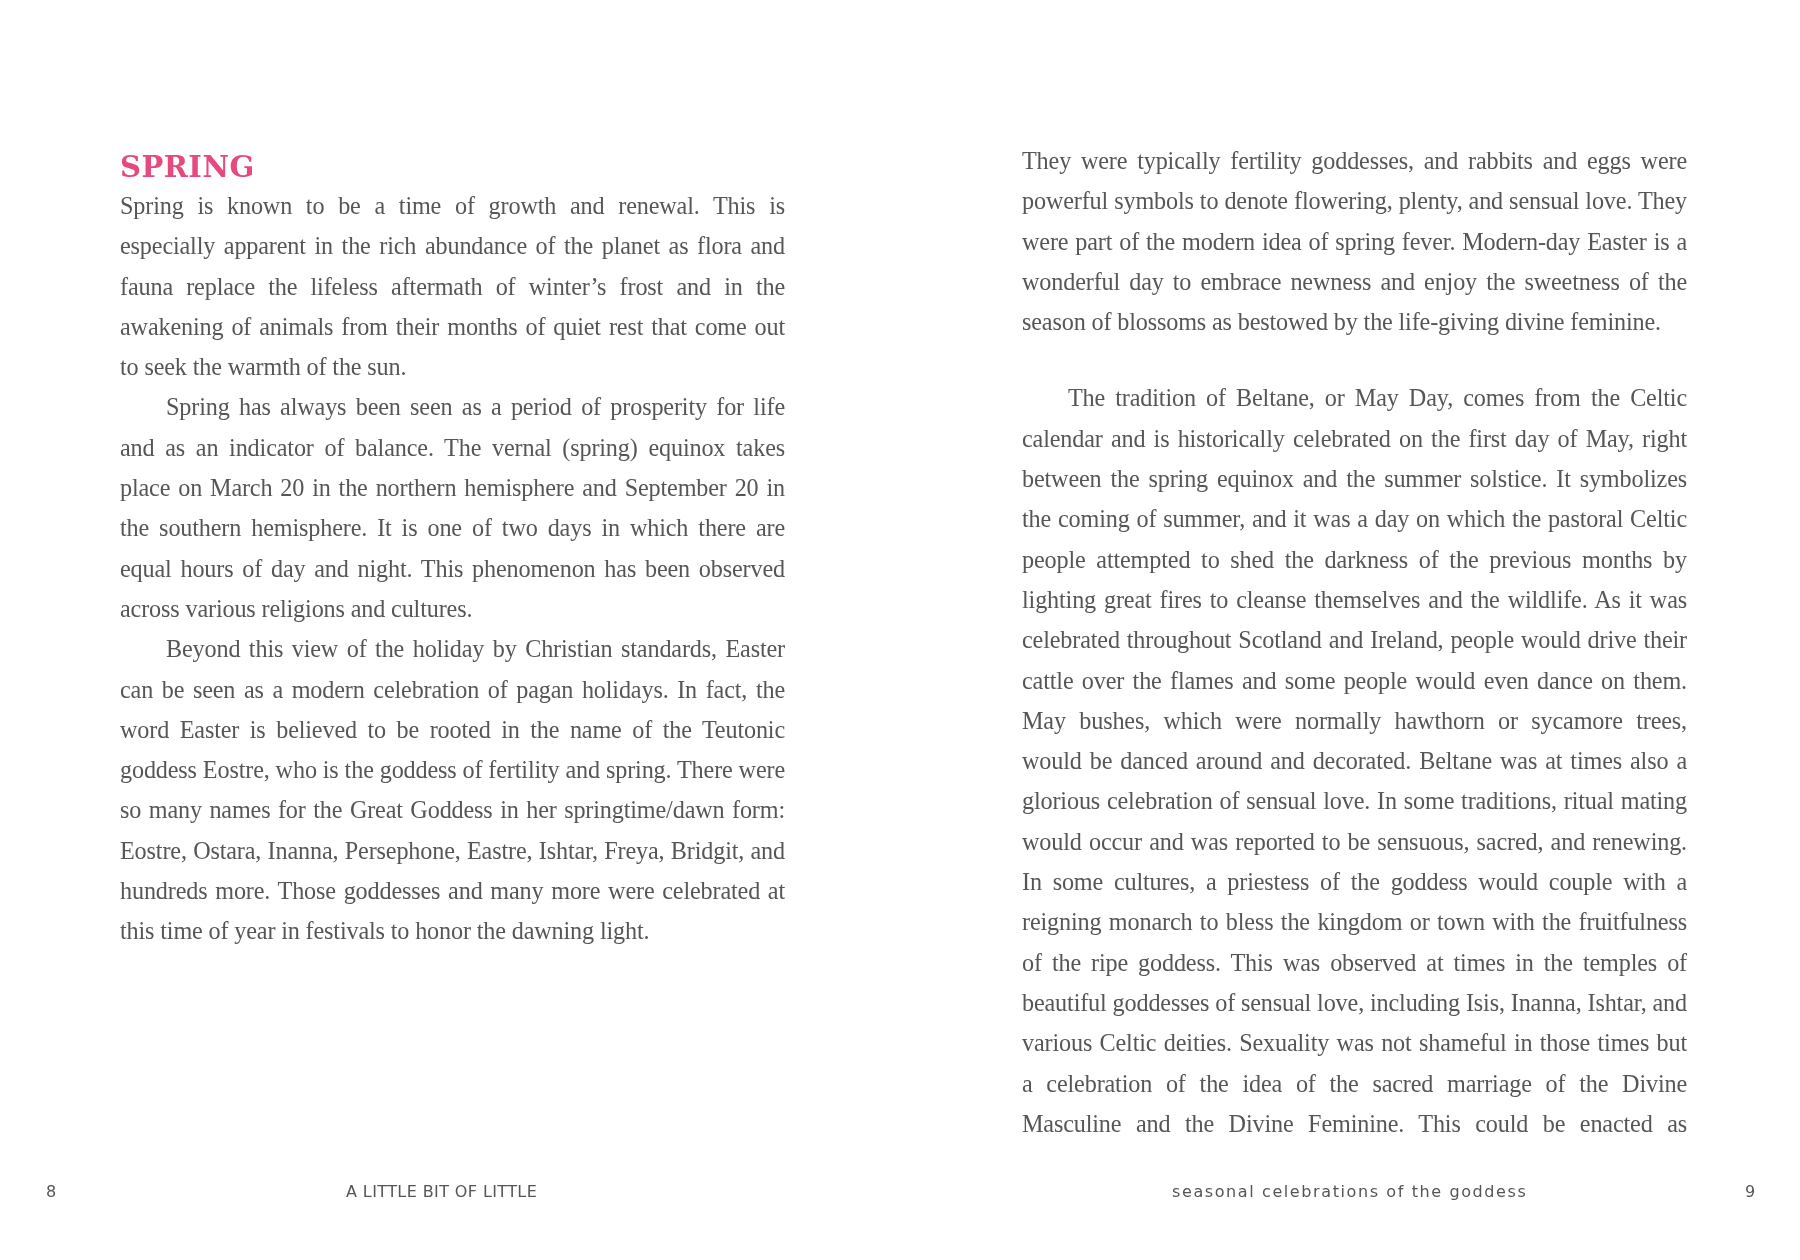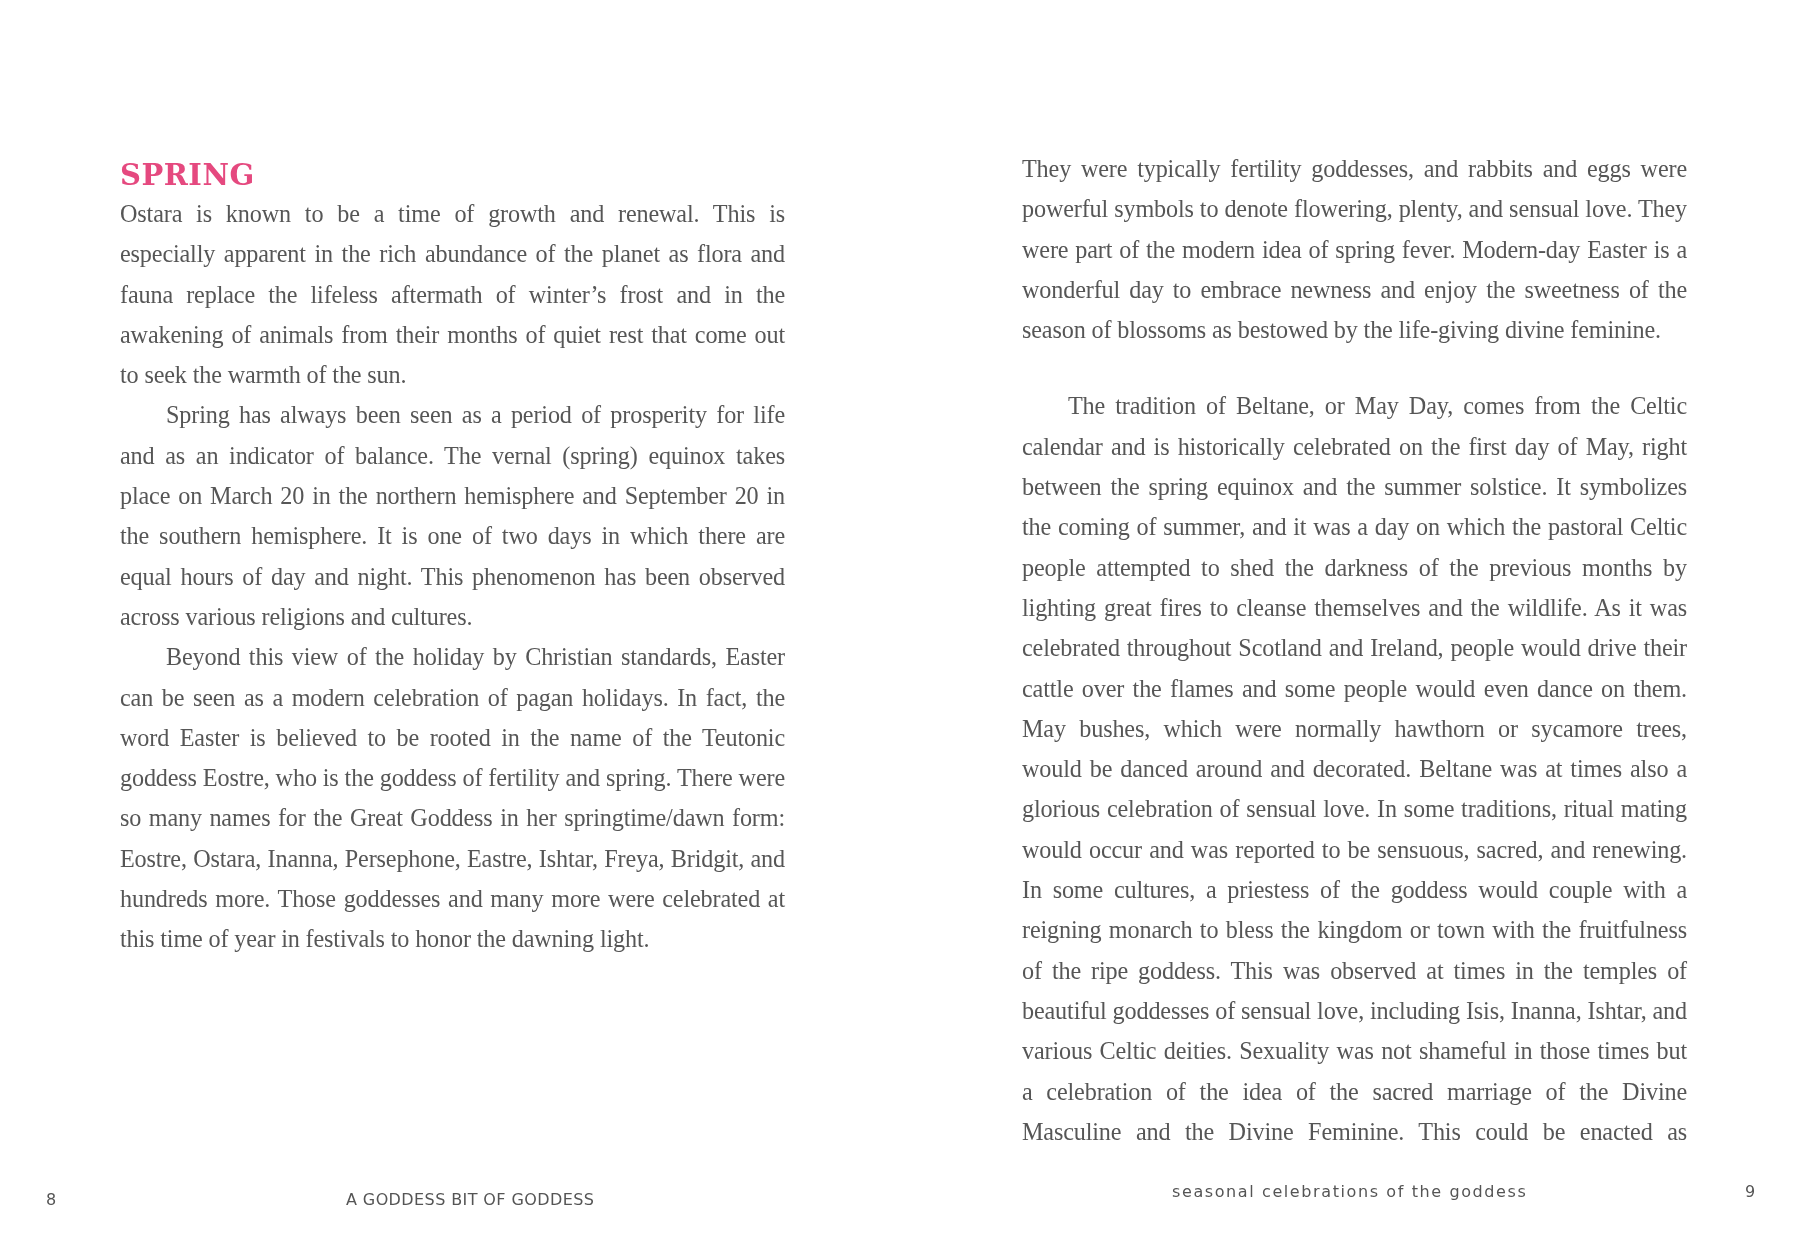--- a/index.html
+++ b/index.html
@@ -1,17 +1,17 @@
 <!DOCTYPE html>
 <html><head>
 <meta charset="utf-8">
 <style>
   html, body { margin: 0; padding: 0; background: #ffffff; }
   body { width: 1800px; height: 1260px; position: relative; overflow: hidden; }
-  .page { position: absolute; top: 8px; height: 1104px; width: 900px; }
+  .page { position: absolute; top: 0; height: 1104px; width: 900px; }
   .page-left { left: 0; }
   .page-right { left: 900px; }
   .col {
     position: absolute;
     width: 665px;
     font-family: "Liberation Serif", "DejaVu Serif", serif;
     font-size: 24.2px;
     line-height: 40.3px;
     color: #565656;
     text-align: justify;
@@ -44,26 +44,26 @@
   .folio-right { left: 1745px; }
   .running-left { left: 346px; letter-spacing: 0.4px; font-size: 16px; }
   .running-right { left: 1172px; letter-spacing: 1.6px; font-size: 16px; }
 </style>
 </head>
 <body>
 
 <div class="page page-left">
   <div class="col col-left">
     <h2 class="heading">SPRING</h2>
-    <p>Ostara is known to be a time of growth and renewal. This is especially apparent in the rich abundance of the planet as flora and fauna replace the lifeless aftermath of winter’s frost and in the awakening of animals from their months of quiet rest that come out to seek the warmth of the sun.</p>
+    <p>Spring is known to be a time of growth and renewal. This is especially apparent in the rich abundance of the planet as flora and fauna replace the lifeless aftermath of winter’s frost and in the awakening of animals from their months of quiet rest that come out to seek the warmth of the sun.</p>
     <p class="indent">Spring has always been seen as a period of prosperity for life and as an indicator of balance. The vernal (spring) equinox takes place on March 20 in the northern hemisphere and September 20 in the southern hemisphere. It is one of two days in which there are equal hours of day and night. This phenomenon has been observed across various religions and cultures.</p>
     <p class="indent">Beyond this view of the holiday by Christian standards, Easter can be seen as a modern celebration of pagan holidays. In fact, the word Easter is believed to be rooted in the name of the Teutonic goddess Eostre, who is the goddess of fertility and spring. There were so many names for the Great Goddess in her springtime/dawn form: Eostre, Ostara, Inanna, Persephone, Eastre, Ishtar, Freya, Bridgit, and hundreds more. Those goddesses and many more were celebrated at this time of year in festivals to honor the dawning light.</p>
   </div>
   <div class="footer folio-left">8</div>
-  <div class="footer running-left">A GODDESS BIT OF GODDESS</div>
+  <div class="footer running-left">A LITTLE BIT OF LITTLE</div>
 </div>
 
 <div class="page page-right">
   <div class="col col-right">
     <p>They were typically fertility goddesses, and rabbits and eggs were powerful symbols to denote flowering, plenty, and sensual love. They were part of the modern idea of spring fever. Modern-day Easter is a wonderful day to embrace newness and enjoy the sweetness of the season of blossoms as bestowed by the life-giving divine feminine.</p>
     <p class="indent last-justify">The tradition of Beltane, or May Day, comes from the Celtic calendar and is historically celebrated on the first day of May, right between the spring equinox and the summer solstice. It symbolizes the coming of summer, and it was a day on which the pastoral Celtic people attempted to shed the darkness of the previous months by lighting great fires to cleanse themselves and the wildlife. As it was celebrated throughout Scotland and Ireland, people would drive their cattle over the flames and some people would even dance on them. May bushes, which were normally hawthorn or sycamore trees, would be danced around and decorated. Beltane was at times also a glorious celebration of sensual love. In some traditions, ritual mating would occur and was reported to be sensuous, sacred, and renewing. In some cultures, a priestess of the goddess would couple with a reigning monarch to bless the kingdom or town with the fruitfulness of the ripe goddess. This was observed at times in the temples of beautiful goddesses of sensual love, including Isis, Inanna, Ishtar, and various Celtic deities. Sexuality was not shameful in those times but a celebration of the idea of the sacred marriage of the Divine Masculine and the Divine Feminine. This could be enacted as</p>
   </div>
 </div>
 <div class="footer running-right">seasonal celebrations of the goddess</div>
 <div class="footer folio-right">9</div>

